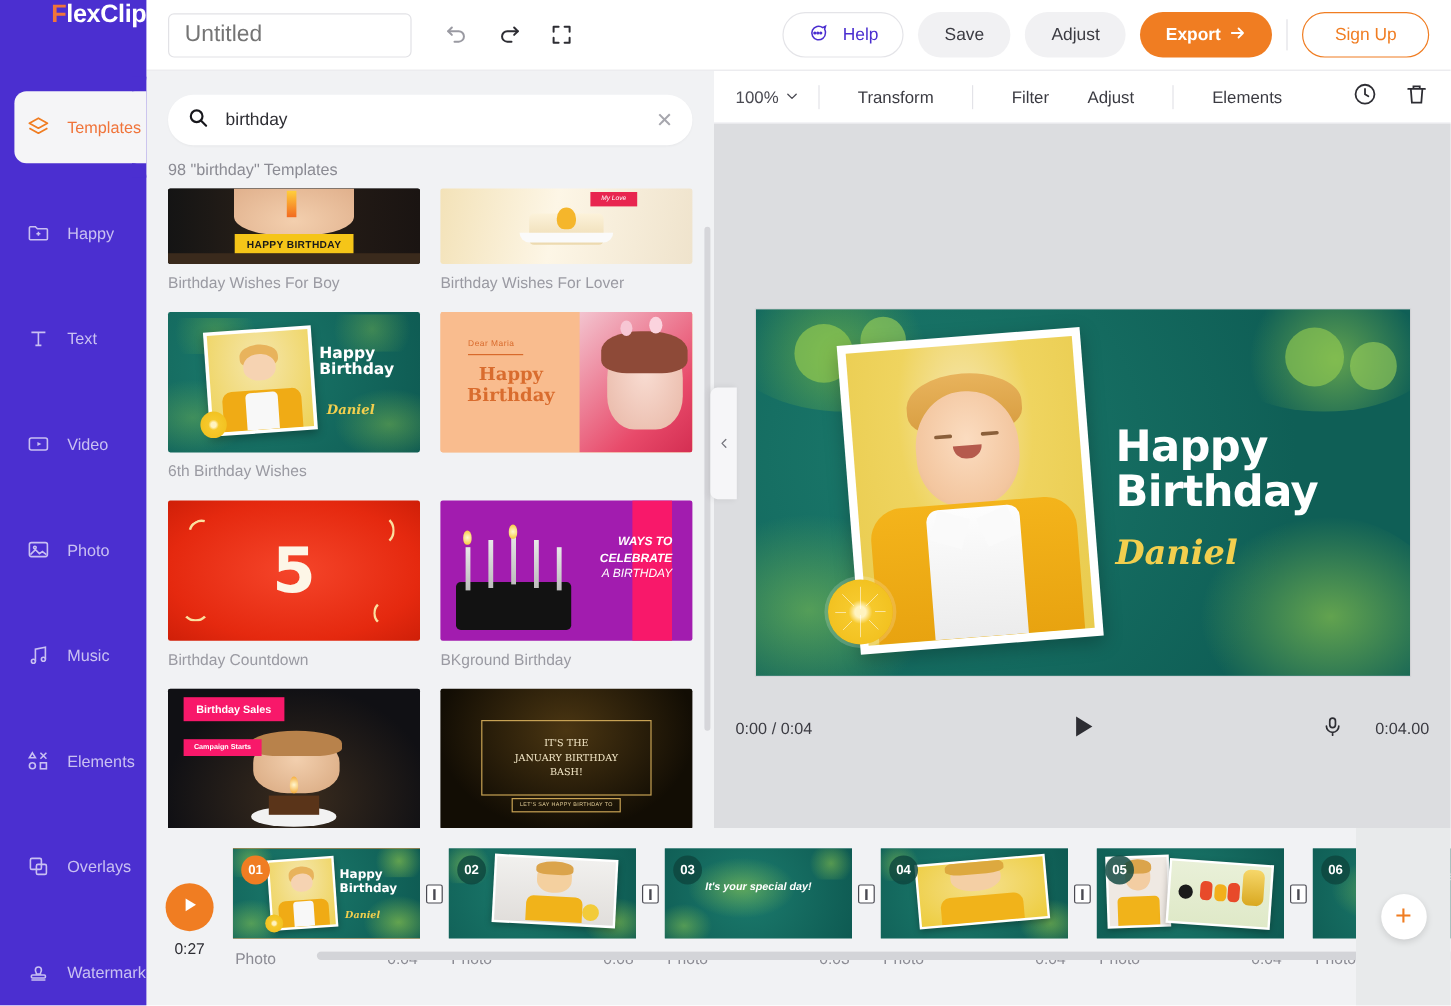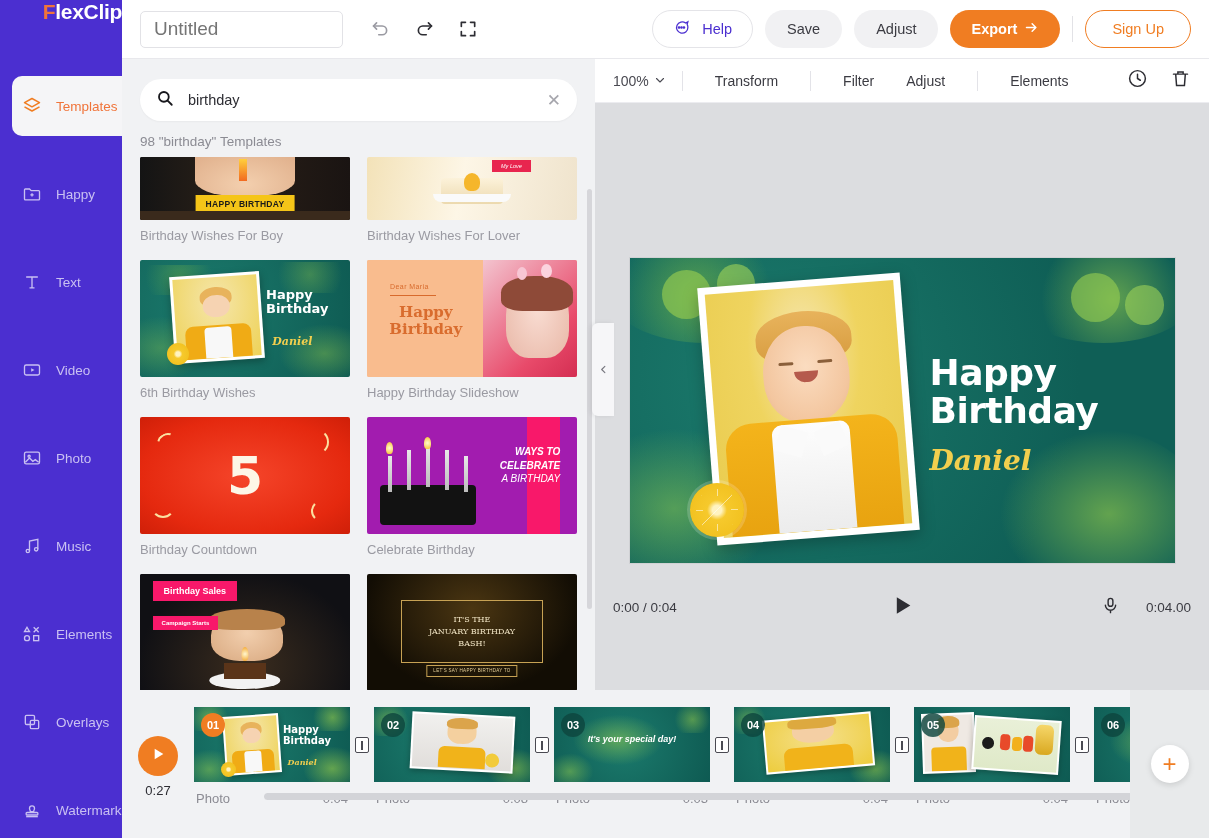--- a/index.html
+++ b/index.html
@@ -473,21 +473,20 @@
           <div style="position:absolute;left:0;top:0;width:55%;height:100%;background:#f9bc8e;"></div>
           <div style="position:absolute;right:0;top:0;width:45%;height:100%;background:linear-gradient(135deg,#f3c4cf,#e84a6a 70%,#d42e52);"></div>
           <div style="position:absolute;right:4%;top:18%;width:30%;height:66%;background:radial-gradient(ellipse at 50% 35%,#f9ddd3,#e8b7a6);border-radius:44% 44% 36% 36%;"></div>
           <div style="position:absolute;right:2%;top:14%;width:34%;height:30%;background:#8e4a38;border-radius:46% 46% 30% 30%;"></div>
           <div style="position:absolute;left:11%;top:20%;color:#d86a2c;font-size:7px;letter-spacing:.4px;">Dear Maria</div>
           <div style="position:absolute;left:11%;top:30%;width:22%;height:1px;background:#d86a2c;"></div>
           <div style="position:absolute;left:4%;top:38%;width:48%;text-align:center;color:#d96c2e;font-family:'DejaVu Serif',serif;font-weight:bold;font-size:15px;line-height:1.08;">Happy<br>Birthday</div>
           <div style="position:absolute;right:24%;top:6%;width:10px;height:13px;background:#f7c6d4;border-radius:50%;"></div>
           <div style="position:absolute;right:12%;top:3%;width:11px;height:14px;background:#fbd3de;border-radius:50%;"></div>
         </div>
-        <div class="tpl-name">Happy Birthday Slideshow</div>
       </div>
 
       <div class="tpl">
         <div class="tpl-thumb tall" style="background:radial-gradient(ellipse at 50% 50%,#f5452a,#e5290f 70%,#cf1f08);">
           <div style="position:absolute;left:50%;top:50%;transform:translate(-50%,-50%);color:#fdf6e7;font-size:52px;font-weight:bold;font-family:'DejaVu Sans',sans-serif;">5</div>
           <div style="position:absolute;left:8%;top:14%;width:22px;height:22px;border:2.5px solid #fbe0a0;border-radius:50%;border-color:#fbe0a0 transparent transparent transparent;transform:rotate(-30deg);"></div>
           <div style="position:absolute;right:10%;top:10%;width:26px;height:26px;border:2.5px solid #fbe0a0;border-radius:50%;border-color:transparent #fbe0a0 transparent transparent;"></div>
           <div style="position:absolute;left:5%;bottom:14%;width:24px;height:24px;border:2.5px solid #fbe0a0;border-radius:50%;border-color:transparent transparent #fbe0a0 transparent;"></div>
           <div style="position:absolute;right:8%;bottom:10%;width:22px;height:22px;border:2.5px solid #fbe0a0;border-radius:50%;border-color:transparent transparent transparent #fbe0a0;"></div>
         </div>
@@ -500,21 +499,21 @@
           <div style="position:absolute;left:6%;bottom:8%;width:46%;height:34%;background:#121212;border-radius:4px;"></div>
           <div style="position:absolute;left:10%;bottom:36%;width:4px;height:36px;background:linear-gradient(#e8e8e8,#bdbdbd);"></div>
           <div style="position:absolute;left:19%;bottom:38%;width:4px;height:40px;background:linear-gradient(#e8e8e8,#bdbdbd);"></div>
           <div style="position:absolute;left:28%;bottom:40%;width:4px;height:44px;background:linear-gradient(#e8e8e8,#bdbdbd);"></div>
           <div style="position:absolute;left:37%;bottom:38%;width:4px;height:40px;background:linear-gradient(#e8e8e8,#bdbdbd);"></div>
           <div style="position:absolute;left:46%;bottom:36%;width:4px;height:36px;background:linear-gradient(#e8e8e8,#bdbdbd);"></div>
           <div style="position:absolute;left:9%;bottom:68%;width:7px;height:12px;background:radial-gradient(circle,#fff8d0,#f6c229);border-radius:50% 50% 40% 40%;"></div>
           <div style="position:absolute;left:27%;bottom:73%;width:7px;height:12px;background:radial-gradient(circle,#fff8d0,#f6c229);border-radius:50% 50% 40% 40%;"></div>
           <div style="position:absolute;right:8%;top:24%;width:50%;text-align:right;color:#fff;font-size:10px;font-weight:bold;font-style:italic;line-height:1.35;">WAYS TO<br>CELEBRATE<br><span style="font-weight:normal;">A BIRTHDAY</span></div>
         </div>
-        <div class="tpl-name">Celebrate Birthday</div>
+        <div class="tpl-name">BKground Birthday</div>
       </div>
 
       <div class="tpl">
         <div class="tpl-thumb tall" style="background:#16161a;">
           <div style="position:absolute;left:0;top:0;width:100%;height:100%;background:radial-gradient(ellipse at 52% 78%,#3a2c1e,#101014 72%);"></div>
           <div style="position:absolute;left:34%;top:34%;width:34%;height:40%;background:radial-gradient(ellipse at 50% 40%,#f2cfae,#d8a87f);border-radius:46% 46% 40% 40%;"></div>
           <div style="position:absolute;left:33%;top:30%;width:36%;height:18%;background:#b8824b;border-radius:50% 50% 30% 30%;"></div>
           <div style="position:absolute;left:50%;bottom:2%;transform:translateX(-50%);width:34%;height:14%;background:#f2f2f2;border-radius:50%;"></div>
           <div style="position:absolute;left:50%;bottom:10%;transform:translateX(-50%);width:20%;height:14%;background:#5a3419;"></div>
           <div style="position:absolute;left:50%;bottom:26%;transform:translateX(-50%);width:7px;height:14px;background:radial-gradient(circle,#fff6cf,#f4a429);border-radius:50% 50% 40% 40%;"></div>

